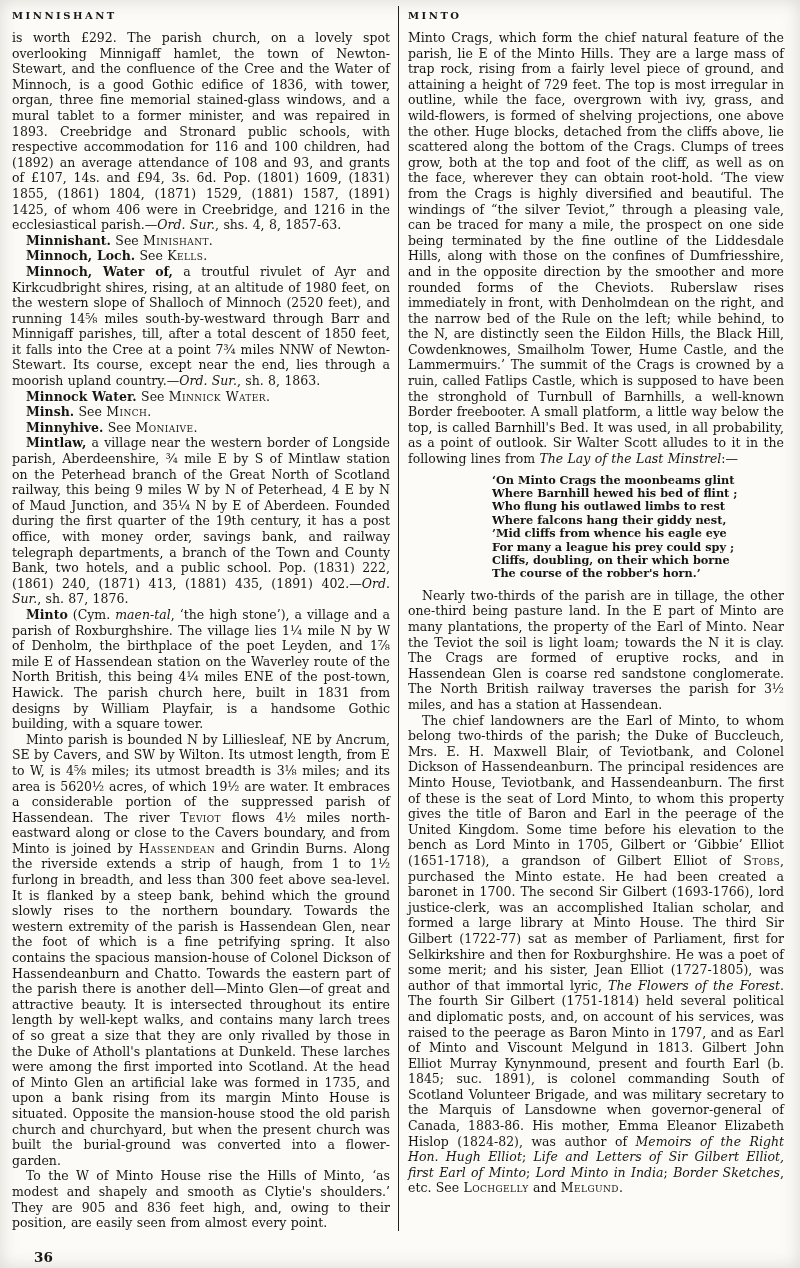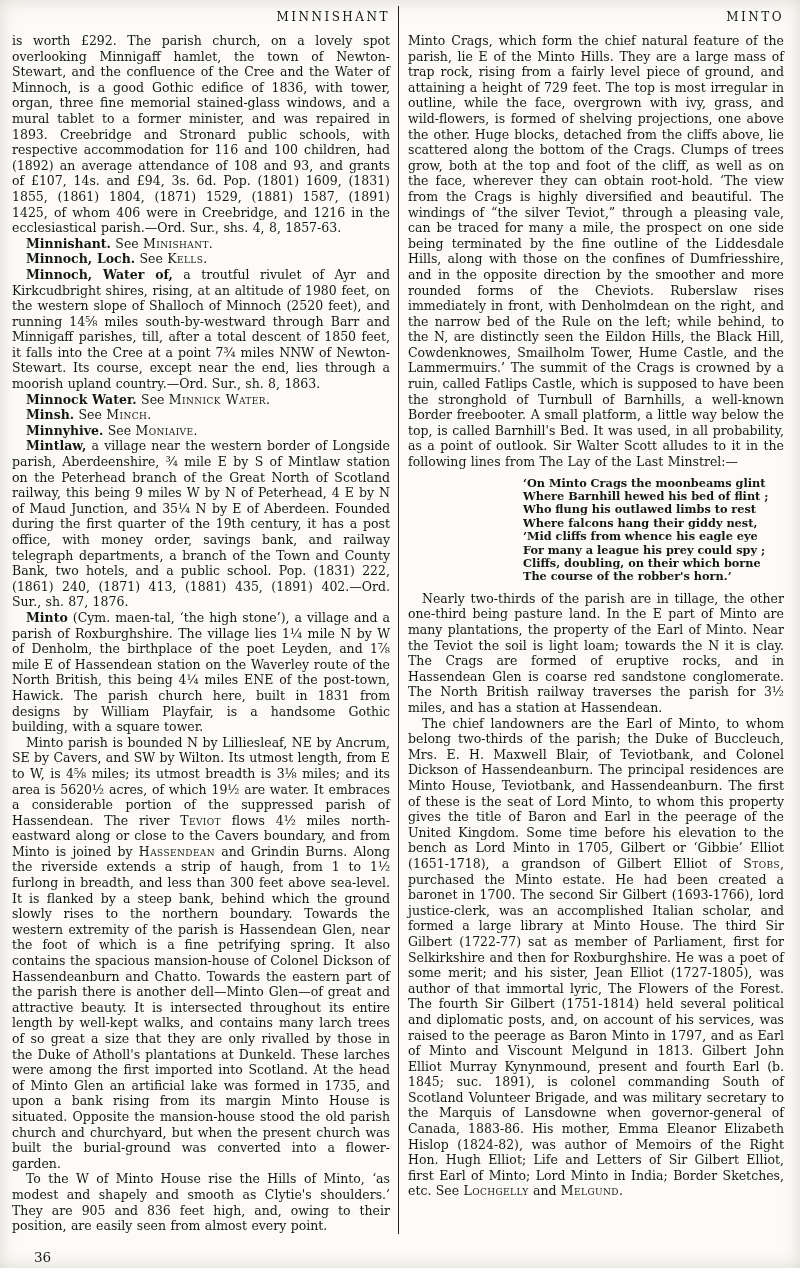--- a/index.html
+++ b/index.html
@@ -21,49 +21,49 @@
   .column{
     width:388px;
     box-sizing:border-box;
   }
   .column-left{padding:0 8px 0 2px;}
   .column-right{
     border-left:1.5px solid #222;
     padding:0 2px 0 9px;
   }
   .col-header{
-    text-align:right;
-    font-weight:normal;
-    font-size:12px;
+    text-align:left;
+    font-weight:bold;
+    font-size:10px;
     letter-spacing:2.5px;
     margin:4px 0 9px 0;
   }
   .para{
     margin:0;
     text-align:justify;
     font-size:12.5px;
     line-height:15.6px;
     word-spacing:.4px;
   }
   .para.indent{text-indent:14px;}
   .seg-b{font-weight:bold;margin-top:31px;}
-  .seg-i{}
+  .seg-i{font-style:italic;}
   .seg-sc{font-variant:small-caps;letter-spacing:.4px;}
   .verse{
-    margin:7px 0 7px 115px;
+    margin:7px 0 7px 84px;
     font-size:11.3px;
     line-height:13.4px;
     font-weight:bold;
     text-align:left;
   }
   .page-number{
     position:absolute;
     left:34px;bottom:3px;
     font-size:13.5px;
-    font-weight:normal;
+    font-weight:bold;
   }
 </style>
 </head>
 <body>
 
 <div class="page">
   <div class="columns">
     <div class="column column-left">
       <div class="col-header">MINNISHANT</div>
       <div class="col-body">

